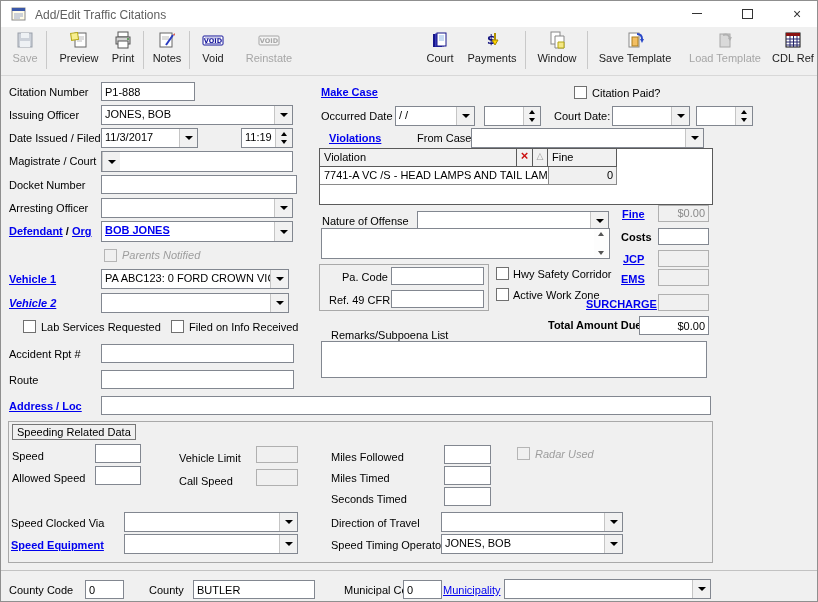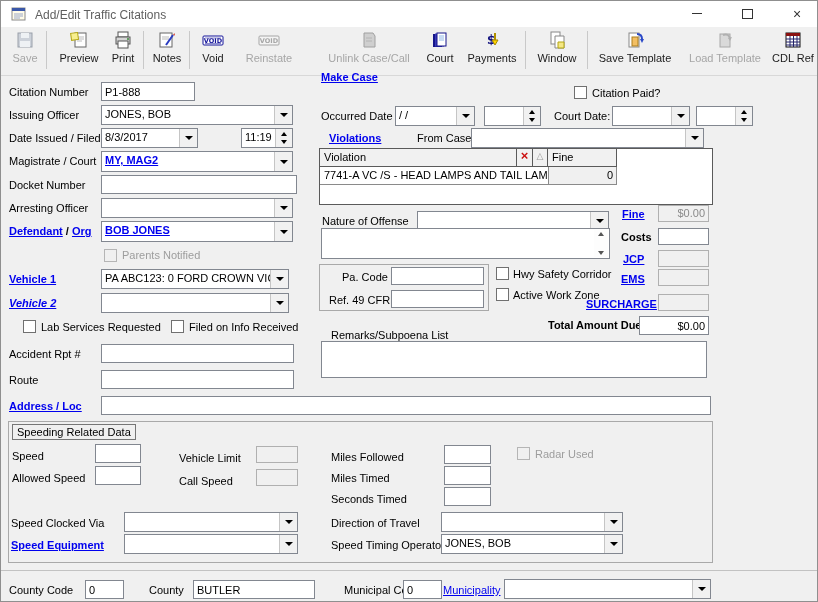--- a/index.html
+++ b/index.html
@@ -20,21 +20,21 @@
   .tbtn .ticon{height:22px;display:flex;align-items:flex-end;justify-content:center;}
   .tbtn .tlabel{margin-top:2px;white-space:nowrap;color:#1c1c1c;}
   .tbtn.disabled .tlabel{color:#a6a6a6;}
   .tsep{position:absolute;top:4px;width:1px;height:38px;background:#c9c9c9;}
   
   .lbl{position:absolute;white-space:nowrap;}
   .b{font-weight:bold;}
   .link{position:absolute;white-space:nowrap;color:#0000ee;font-weight:bold;text-decoration:underline;cursor:pointer;}
   .link.inline{position:static;}
   .link.reg{font-weight:normal;}
-  .dimlbl{color:#9d9d9d;}
+  .dimlbl{color:#9d9d9d;font-style:italic;}
   .tb{position:absolute;background:#fff;border:1px solid #828790;box-sizing:border-box;
       font-family:"Liberation Sans",sans-serif;font-size:11px;padding:1px 3px;outline:none;color:#000;}
   .tb.right{text-align:right;}
   .dis{position:absolute;background:#f0f0f0;border:1px solid #b0b0b0;box-sizing:border-box;
       color:#8a8a8a;padding:1px 3px;text-align:right;}
   .combo{position:absolute;background:#fff;border:1px solid #828790;box-sizing:border-box;display:flex;align-items:stretch;}
   .combo .val{flex:1;padding:2px 3px 0 3px;white-space:nowrap;overflow:hidden;}
   .combo .val.bluev{color:#0000ee;font-weight:bold;text-decoration:underline;}
   .combo .cbtn{width:17px;background:#f1f1f1;border-left:1px solid #c5c5c5;display:flex;align-items:center;justify-content:center;}
   .arr-d{width:0;height:0;border-left:4px solid transparent;border-right:4px solid transparent;border-top:4px solid #000;}
@@ -148,30 +148,20 @@
     </div>
     <div class="tbtn disabled" style="left:238px;width:60px;">
       <span class="ticon">
           <svg width="24" height="20" viewBox="0 0 24 20">
             <rect x="2" y="6" width="20" height="9" fill="#f4f4f4" stroke="#a6a6a6" rx="1"></rect>
             <text x="12" y="13" font-size="6.5" font-weight="bold" fill="#a6a6a6" text-anchor="middle" font-family="DejaVu Sans">VOID</text>
           </svg>
         </span>
       <span class="tlabel">Reinstate</span>
     </div>
-    <div class="tbtn disabled" style="left:322px;width:92px;">
-      <span class="ticon">
-          <svg width="20" height="20" viewBox="0 0 20 20">
-            <path d="M5 3 h9 l2 3 v11 h-11 z" fill="#cfcfcf" stroke="#a0a0a0"></path>
-            <line x1="7" y1="8" x2="13" y2="8" stroke="#b4b4b4"></line>
-            <line x1="7" y1="11" x2="13" y2="11" stroke="#b4b4b4"></line>
-          </svg>
-        </span>
-      <span class="tlabel">Unlink Case/Call</span>
-    </div>
     <div class="tbtn" style="left:420px;width:38px;">
       <span class="ticon">
           <svg width="20" height="20" viewBox="0 0 20 20">
             <rect x="3" y="4" width="9" height="13" fill="#15158a"></rect>
             <rect x="5" y="3.5" width="9" height="13" fill="#3a3ab8"></rect>
             <rect x="7" y="3" width="9" height="13" fill="#fff" stroke="#15158a"></rect>
             <line x1="9" y1="6" x2="14" y2="6" stroke="#8fb7e8"></line>
             <line x1="9" y1="8" x2="14" y2="8" stroke="#8fb7e8"></line>
             <line x1="9" y1="10" x2="14" y2="10" stroke="#8fb7e8"></line>
           </svg>
@@ -246,36 +236,35 @@
   <span class="lbl" style="left:8px;top:108px;">Issuing Officer</span>
   <div class="combo" style="left:100px;top:104px;width:192px;height:20px;">
     <span class="val">JONES, BOB</span>
     <span class="cbtn">
         <span class="arr-d"></span>
       </span>
   </div>
 
   <span class="lbl" style="left:8px;top:131px;">Date Issued / Filed</span>
   <div class="combo" style="left:100px;top:127px;width:97px;height:20px;">
-    <span class="val">8/3/2017</span>
+    <span class="val">11/3/2017</span>
     <span class="cbtn">
         <span class="arr-d"></span>
       </span>
   </div>
   <div class="spin" style="left:240px;top:127px;width:52px;height:20px;">
     <span class="val">11:19</span>
     <span class="sbtns">
         <span class="arr-u"></span>
         <span class="arr-d2"></span>
       </span>
   </div>
 
   <span class="lbl" style="left:8px;top:154px;">Magistrate / Court</span>
   <div class="combo" style="left:100px;top:150px;width:192px;height:21px;">
-    <span class="val bluev">MY, MAG2</span>
     <span class="cbtn">
         <span class="arr-d"></span>
       </span>
   </div>
 
   <span class="lbl" style="left:8px;top:178px;">Docket Number</span>
   <input class="tb" style="left: 100px; top: 174px; width: 196px; height: 19px;" value="">
 
   <span class="lbl" style="left:8px;top:201px;">Arresting Officer</span>
   <div class="combo" style="left:100px;top:197px;width:192px;height:20px;">
@@ -316,21 +305,21 @@
   <span class="lbl" style="left:40px;top:320px;">Lab Services Requested</span>
   <span class="chk" style="left:170px;top:319px;"></span>
   <span class="lbl" style="left:188px;top:320px;text-align:center;">Filed on Info Received</span>
 
   <span class="lbl" style="left:8px;top:347px;">Accident Rpt #</span>
   <input class="tb" style="left: 100px; top: 343px; width: 193px; height: 19px;" value="">
 
   <span class="lbl" style="left:8px;top:373px;">Route</span>
   <input class="tb" style="left: 100px; top: 369px; width: 193px; height: 19px;" value="">
 
-  <span class="link" style="left:320px;top:70px;">Make Case</span>
+  <span class="link" style="left:320px;top:85px;">Make Case</span>
   <span class="chk" style="left:573px;top:85px;"></span>
   <span class="lbl" style="left:591px;top:86px;">Citation Paid?</span>
 
   <span class="lbl" style="left:320px;top:109px;">Occurred Date</span>
   <div class="combo" style="left:394px;top:105px;width:80px;height:20px;">
     <span class="val">/ /</span>
     <span class="cbtn">
         <span class="arr-d"></span>
       </span>
   </div>

